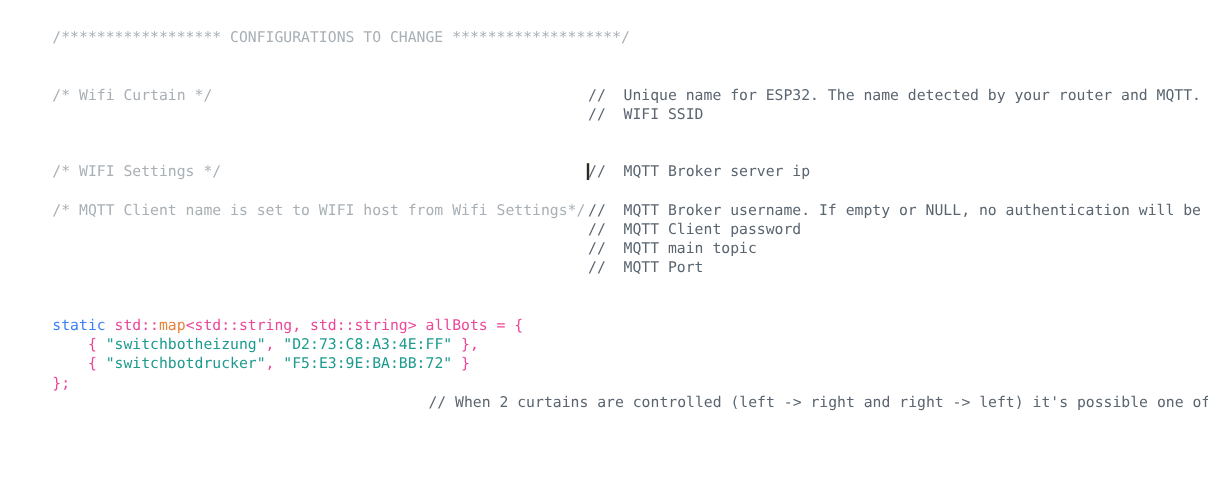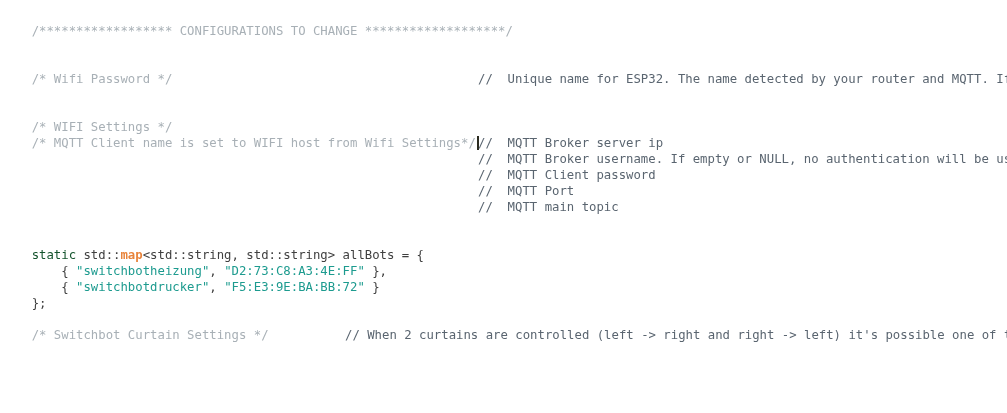--- a/index.html
+++ b/index.html
@@ -15,36 +15,37 @@
     font-family: "DejaVu Sans Mono", "Liberation Mono", monospace;
   }
   #editor {
     position: relative;
     width: 1007px;
     height: 413px;
     background: #ffffff;
     overflow: hidden;
     padding-top: 7px;
     box-sizing: border-box;
+    padding-left: 12px;
   }
   .code-line {
     height: 16px;
     line-height: 16px;
     white-space: pre;
     font-size: 12.3px;
     letter-spacing: 0.0px;
     color: #23292f;
     padding-left: 2px;
     position: relative;
   }
   .tok-comment   { color: #a8b0b6; }
-  .tok-kw        { color: #14532d; }
-  .tok-type-or   { color: #e8833a; font-weight: bold; }
+  .tok-kw        { color: #3b82f6; }
+  .tok-type-or   { color: #e8833a; }
   .tok-str       { color: #1d9b8f; }
-  .tok-plain     { color: #404040; }
+  .tok-plain     { color: #ec4899; }
   
   .trail {
     position: absolute;
     left: 478px;
     top: 0;
     white-space: pre;
     color: #5a6570;
   }
   .trail.curtain { left: 345px; }
   .caret {
@@ -66,64 +67,68 @@
   <div class="code-line">
     <span class="tok-comment">/****************** CONFIGURATIONS TO CHANGE *******************/</span>
   </div>
 
   <div class="code-line spacer"></div>
 
 
   <div class="code-line spacer"></div>
 
   <div class="code-line">
-    <span class="tok-comment">/* Wifi Password */</span>
+    <span class="tok-comment">/* Wifi Curtain */</span>
   </div>
 
   <div class="code-line clipline">
     
     <span class="trail">//  Unique name for ESP32. The name detected by your router and MQTT. If you are usi</span>
   </div>
 
+  <div class="code-line clipline">
+    
+    <span class="trail">//  WIFI SSID</span>
+  </div>
 
 
   <div class="code-line spacer"></div>
 
   <div class="code-line">
     <span class="tok-comment">/* WIFI Settings */</span>
   </div>
 
-  <div class="code-line">
-    <span class="tok-comment">/* MQTT Client name is set to WIFI host from Wifi Settings*/</span>
-  </div>
-
   <div class="code-line clipline">
     
     <span class="caret"></span>
     <span class="trail">//  MQTT Broker server ip</span>
+  </div>
+
+  <div class="code-line">
+    <span class="tok-comment">/* MQTT Client name is set to WIFI host from Wifi Settings*/</span>
   </div>
 
   <div class="code-line clipline">
     
     <span class="trail">//  MQTT Broker username. If empty or NULL, no authentication will be used</span>
   </div>
 
   <div class="code-line clipline">
     
     <span class="trail">//  MQTT Client password</span>
   </div>
 
   <div class="code-line clipline">
     
-    <span class="trail">//  MQTT Port</span>
+    <span class="trail">//  MQTT main topic</span>
   </div>
 
   <div class="code-line clipline">
     
-    <span class="trail">//  MQTT main topic</span>
+    <span class="trail">//  MQTT Port</span>
   </div>
 
   <div class="code-line spacer"></div>
 
 
   <div class="code-line">
     <span class="tok-kw">static</span><span class="tok-plain"> std::</span><span class="tok-type-or">map</span><span class="tok-plain">&lt;std::string, std::string&gt; allBots = {</span>
   </div>
 
   <div class="code-line">
@@ -133,23 +138,20 @@
   <div class="code-line">
     <span class="tok-plain">    { </span><span class="tok-str">"switchbotdrucker"</span><span class="tok-plain">, </span><span class="tok-str">"F5:E3:9E:BA:BB:72"</span><span class="tok-plain"> }</span><span class="tok-plain"></span>
   </div>
 
   <div class="code-line">
     <span class="tok-plain">};</span>
   </div>
 
   <div class="code-line spacer"></div>
 
-  <div class="code-line">
-    <span class="tok-comment">/* Switchbot Curtain Settings */</span>
-  </div>
 
   <div class="code-line clipline">
     
     <span class="trail curtain">// When 2 curtains are controlled (left -&gt; right and right -&gt; left) it's possible one of the cur</span>
   </div>
 
   <div class="code-line clipline" style="height:6px;overflow:hidden;">
     
   </div>
 

